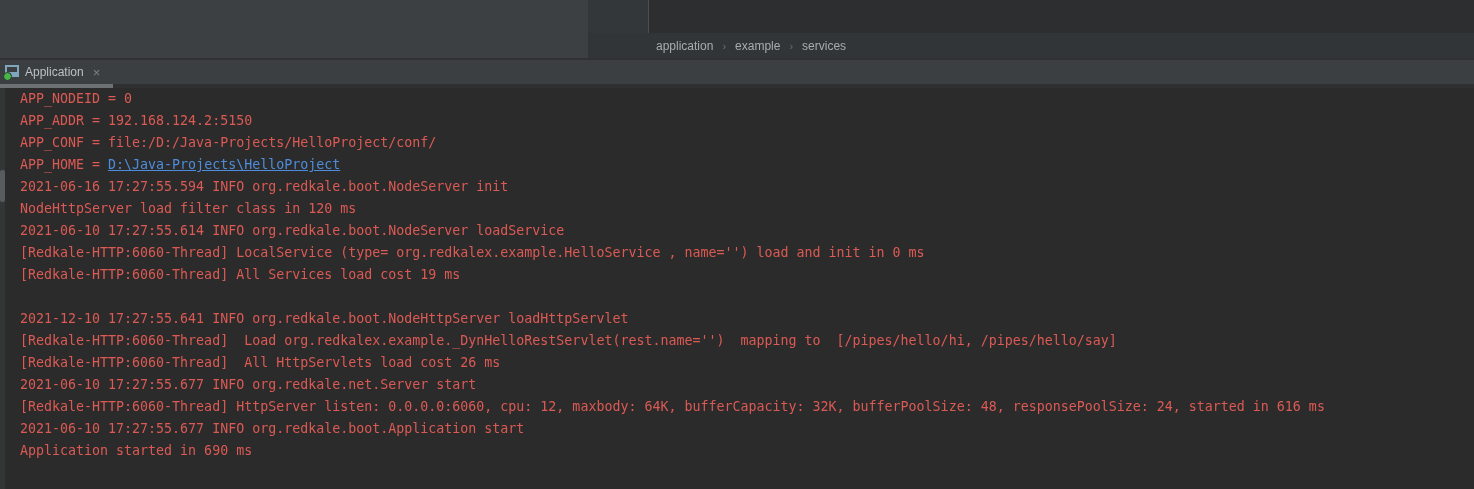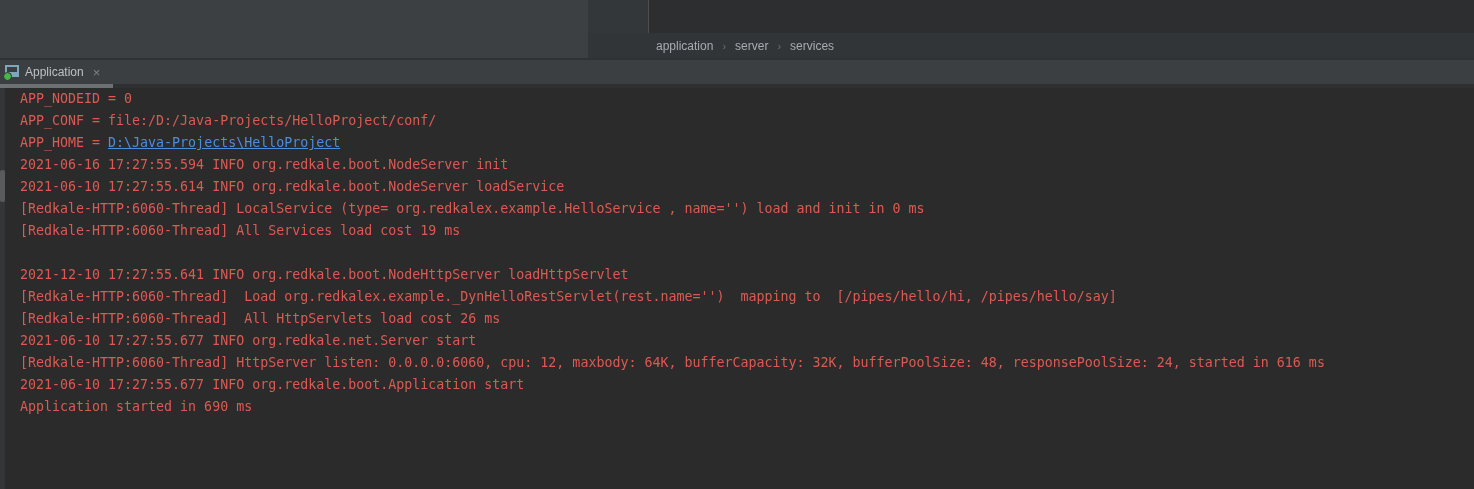--- a/index.html
+++ b/index.html
@@ -55,44 +55,46 @@
 
 <div class="screen">
 
   <div class="editor-top-left"></div>
   <div class="editor-gutter"></div>
   <div class="editor-top-right"></div>
 
   <div class="breadcrumb-bar">
       <span class="bc-item">application</span>
       <span class="bc-sep">›</span>
-      <span class="bc-item">server</span>
+      <span class="bc-item">example</span>
       <span class="bc-sep">›</span>
       <span class="bc-item">services</span>
     </div>
 
   <div class="tab-bar">
     <div class="tab">
       <span class="tab-icon">
         <span class="frame"></span>
         <span class="bar"></span>
         <span class="dot"></span>
       </span>
       <span class="tab-label">Application</span>
       <span class="tab-close">×</span>
     </div>
   </div>
   <div class="tabbar-edge"></div>
   <div class="tab-underline"></div>
 
   <div class="console">
       <div class="console-line">APP_NODEID = 0</div>
+      <div class="console-line">APP_ADDR = 192.168.124.2:5150</div>
       <div class="console-line">APP_CONF = file:/D:/Java-Projects/HelloProject/conf/</div>
       <div class="console-line"><span>APP_HOME = </span><a class="console-link">D:\Java-Projects\HelloProject</a></div>
       <div class="console-line">2021-06-16 17:27:55.594 INFO org.redkale.boot.NodeServer init</div>
+      <div class="console-line">NodeHttpServer load filter class in 120 ms</div>
       <div class="console-line">2021-06-10 17:27:55.614 INFO org.redkale.boot.NodeServer loadService</div>
       <div class="console-line">[Redkale-HTTP:6060-Thread] LocalService (type= org.redkalex.example.HelloService , name='') load and init in 0 ms</div>
       <div class="console-line">[Redkale-HTTP:6060-Thread] All Services load cost 19 ms</div>
       <div class="console-line"></div>
       <div class="console-line">2021-12-10 17:27:55.641 INFO org.redkale.boot.NodeHttpServer loadHttpServlet</div>
       <div class="console-line">[Redkale-HTTP:6060-Thread]  Load org.redkalex.example._DynHelloRestServlet(rest.name='')  mapping to  [/pipes/hello/hi, /pipes/hello/say]</div>
       <div class="console-line">[Redkale-HTTP:6060-Thread]  All HttpServlets load cost 26 ms</div>
       <div class="console-line">2021-06-10 17:27:55.677 INFO org.redkale.net.Server start</div>
       <div class="console-line">[Redkale-HTTP:6060-Thread] HttpServer listen: 0.0.0.0:6060, cpu: 12, maxbody: 64K, bufferCapacity: 32K, bufferPoolSize: 48, responsePoolSize: 24, started in 616 ms</div>
       <div class="console-line">2021-06-10 17:27:55.677 INFO org.redkale.boot.Application start</div>

